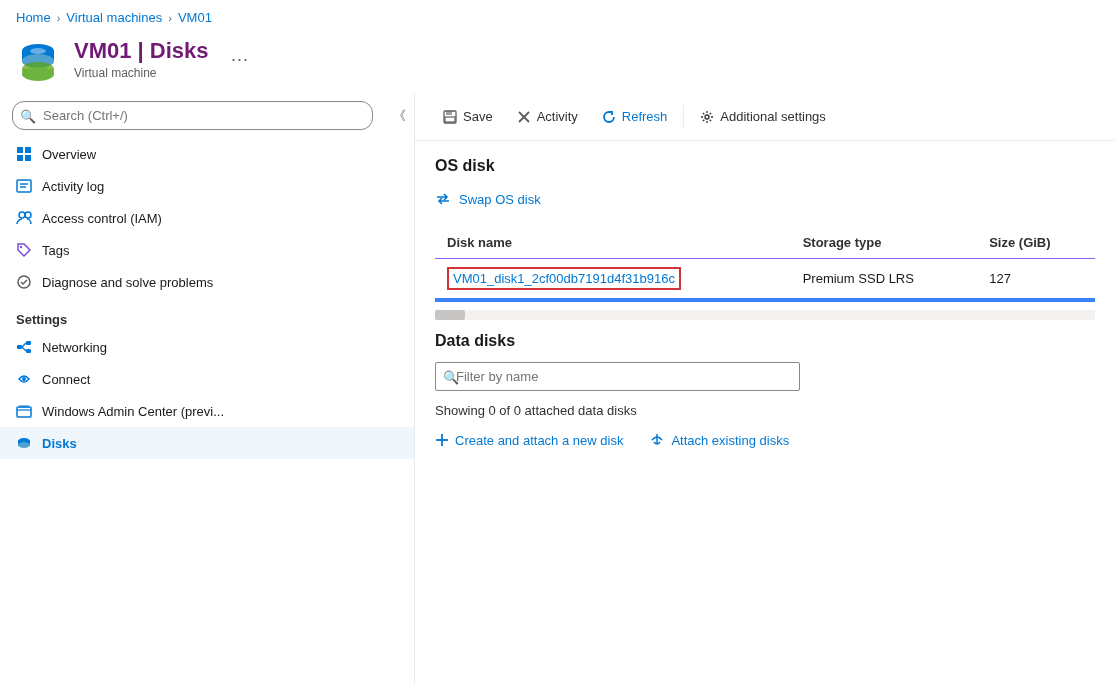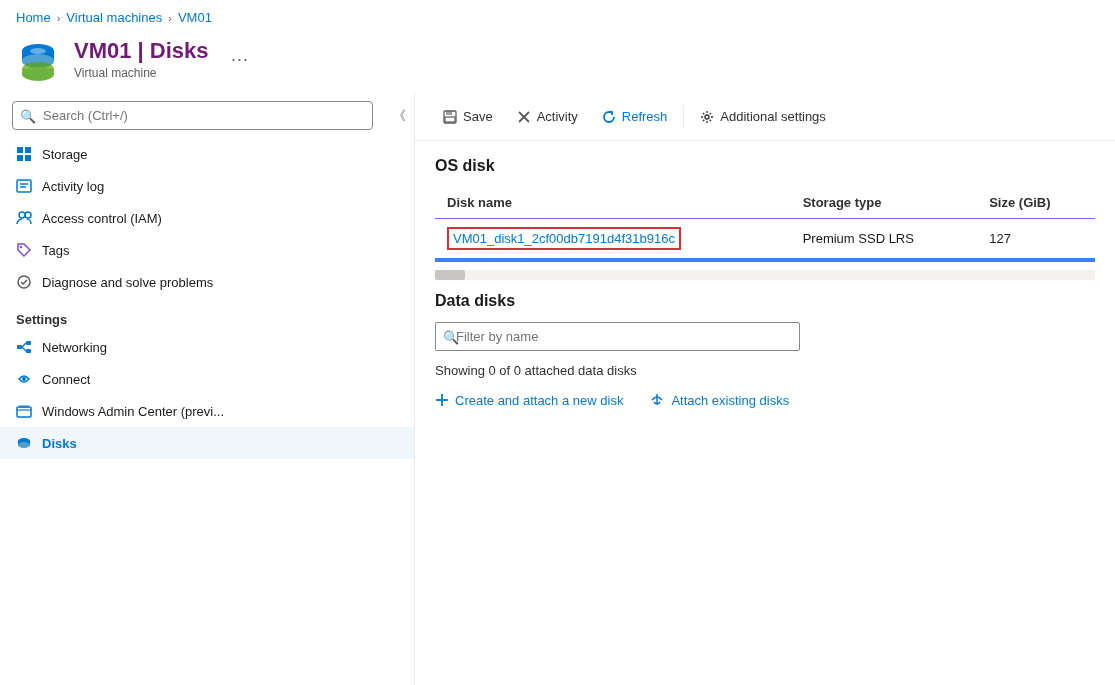--- a/index.html
+++ b/index.html
@@ -18,21 +18,21 @@
     .vm-title { font-size: 22px; font-weight: 600; color: #701a75; }
     .vm-subtitle { font-size: 12px; color: #605e5c; margin-top: 2px; }
     .vm-more { font-size: 18px; color: #605e5c; cursor: pointer; padding: 4px 8px; }
 
     
     .main-layout { display: flex; height: calc(685px - 90px); }
 
     
     .sidebar { width: 415px; border-right: 1px solid #edebe9; display: flex; flex-direction: column; flex-shrink: 0; }
     .search-bar { margin: 8px 12px; position: relative; }
-    .search-bar input { width: 100%; padding: 6px 10px 6px 30px; border: 1px solid #8a8886; border-radius: 4px; font-size: 13px; color: #323130; }
+    .search-bar input { width: 100%; padding: 6px 10px 6px 30px; border: 1px solid #8a8886; border-radius: 12px; font-size: 13px; color: #323130; }
     .search-icon-wrap { position: absolute; left: 8px; top: 50%; transform: translateY(-50%); color: #605e5c; font-size: 13px; }
 
     .sidebar-scroll { overflow-y: auto; flex: 1; position: relative; }
     .sidebar-scroll::-webkit-scrollbar { width: 6px; }
     .sidebar-scroll::-webkit-scrollbar-thumb { background: #c8c6c4; }
 
     .nav-item { display: flex; align-items: center; gap: 10px; padding: 8px 16px; cursor: pointer; color: #1a1a1a; font-size: 13px; }
     .nav-item.active { background: #eff6fc; font-weight: 600; color: #0078d4; }
     .nav-icon { width: 16px; height: 16px; flex-shrink: 0; display: flex; align-items: center; justify-content: center; }
 
@@ -125,21 +125,21 @@
 
       <div class="nav-item">
         <span class="nav-icon">
           <svg width="16" height="16" viewBox="0 0 16 16">
               <rect x="1" y="1" width="6" height="6" fill="#0078d4"></rect>
               <rect x="9" y="1" width="6" height="6" fill="#0078d4"></rect>
               <rect x="1" y="9" width="6" height="6" fill="#0078d4"></rect>
               <rect x="9" y="9" width="6" height="6" fill="#0078d4"></rect>
             </svg>
         </span>
-        <span>Storage</span>
+        <span>Overview</span>
       </div>
 
       <div class="nav-item">
         <span class="nav-icon">
           <svg width="16" height="16" viewBox="0 0 16 16">
               <rect x="1" y="2" width="14" height="12" rx="1" fill="none" stroke="#0078d4" stroke-width="1.5"></rect>
               <line x1="4" y1="6" x2="12" y2="6" stroke="#0078d4" stroke-width="1.5"></line>
               <line x1="4" y1="9" x2="10" y2="9" stroke="#0078d4" stroke-width="1.5"></line>
             </svg>
         </span>
@@ -261,20 +261,27 @@
         </svg>
         <span>Additional settings</span>
       </button>
     </div>
 
     <div class="content-body">
 
       <div>
         <div class="section-title">OS disk</div>
 
+        <div class="swap-btn">
+          <svg width="16" height="16" viewBox="0 0 16 16">
+            <path d="M2 6h10M9 3l3 3-3 3" fill="none" stroke="#0078d4" stroke-width="1.5"></path>
+            <path d="M14 10H4M7 7l-3 3 3 3" fill="none" stroke="#0078d4" stroke-width="1.5"></path>
+          </svg>
+          <span>Swap OS disk</span>
+        </div>
 
         <table class="disk-table">
           <thead>
             <tr>
               <th>Disk name</th>
               <th>Storage type</th>
               <th>Size (GiB)</th>
             </tr>
           </thead>
           <tbody>

